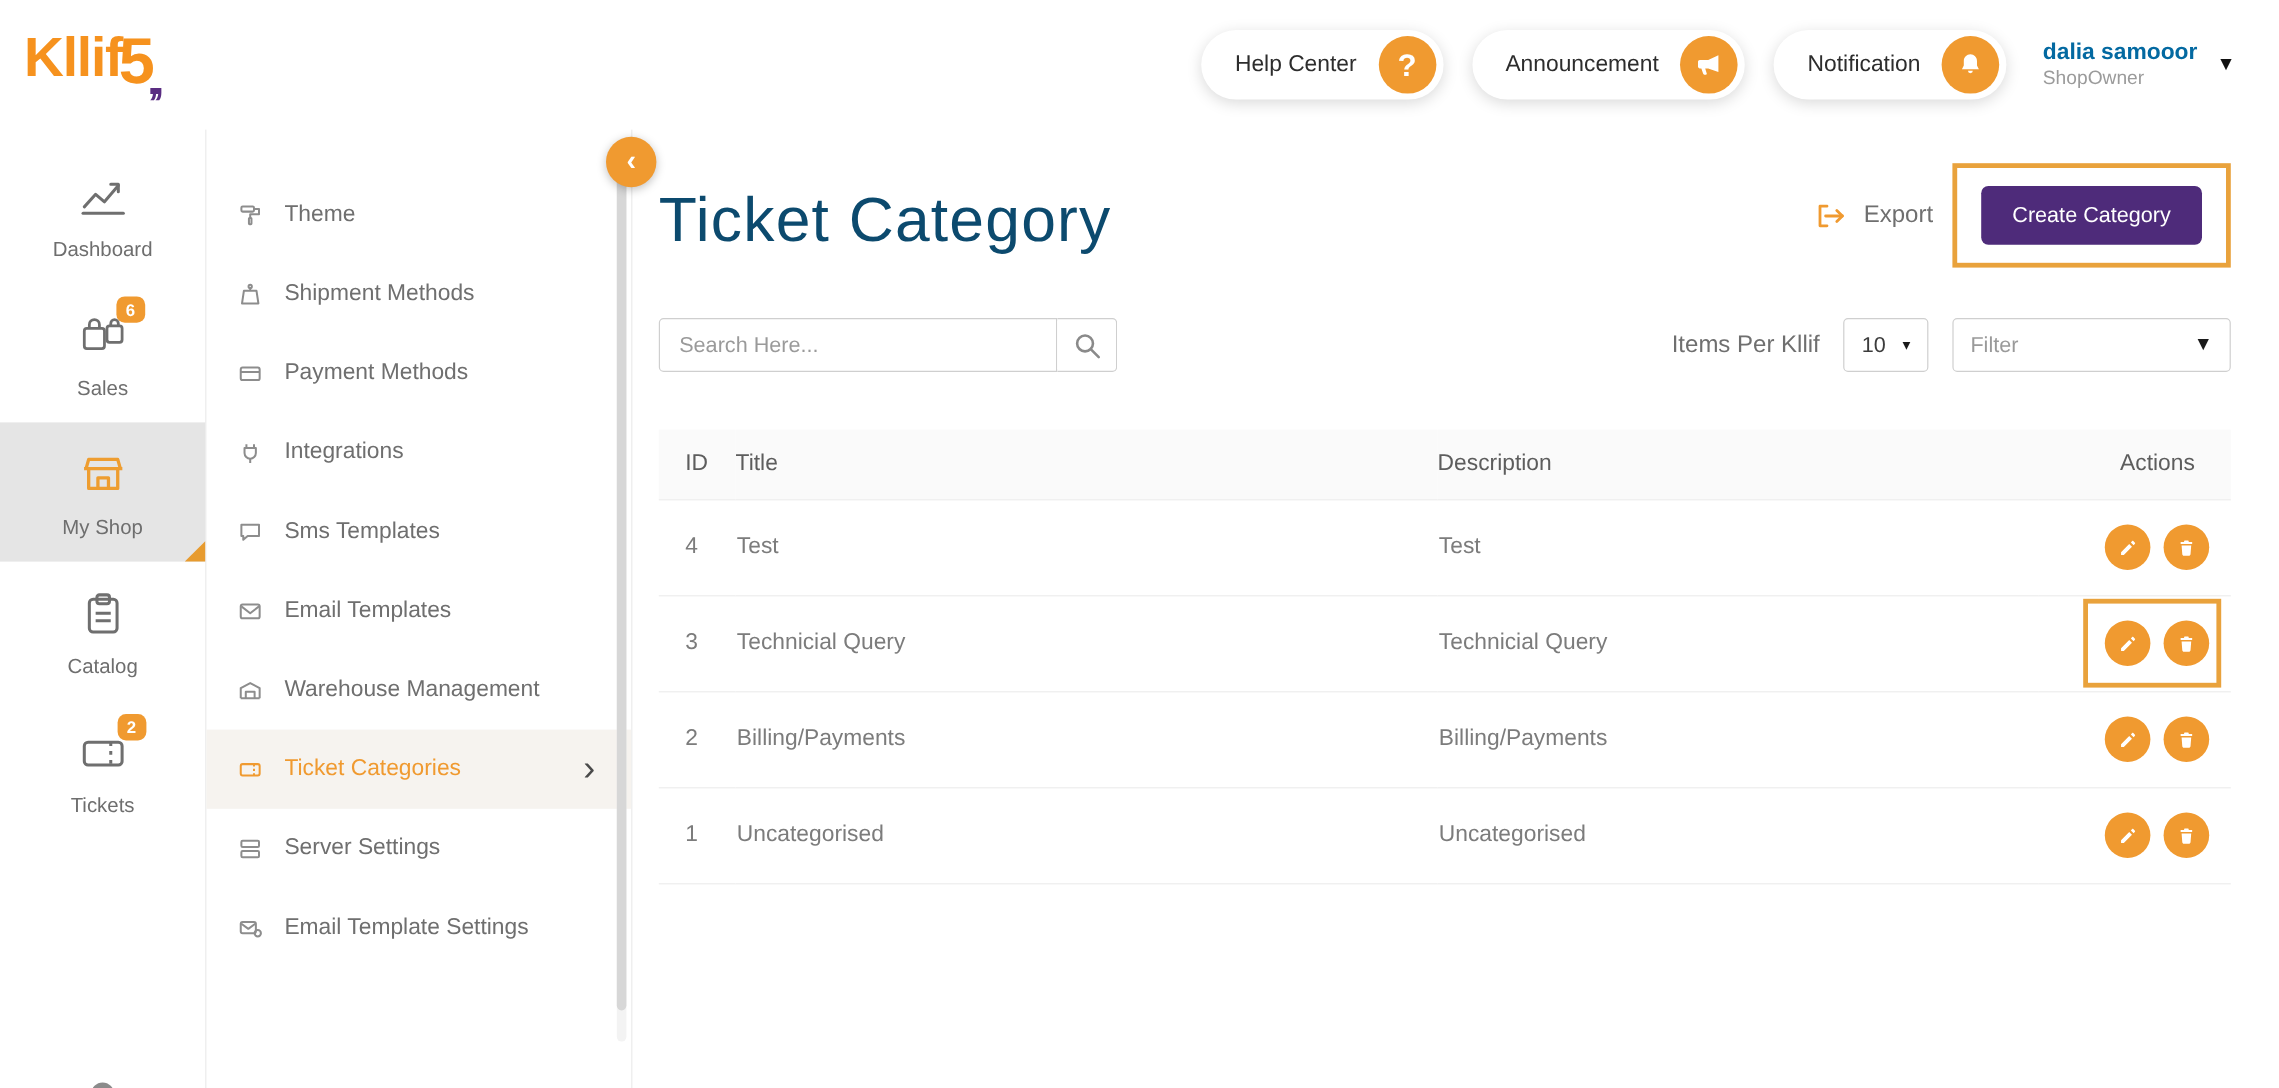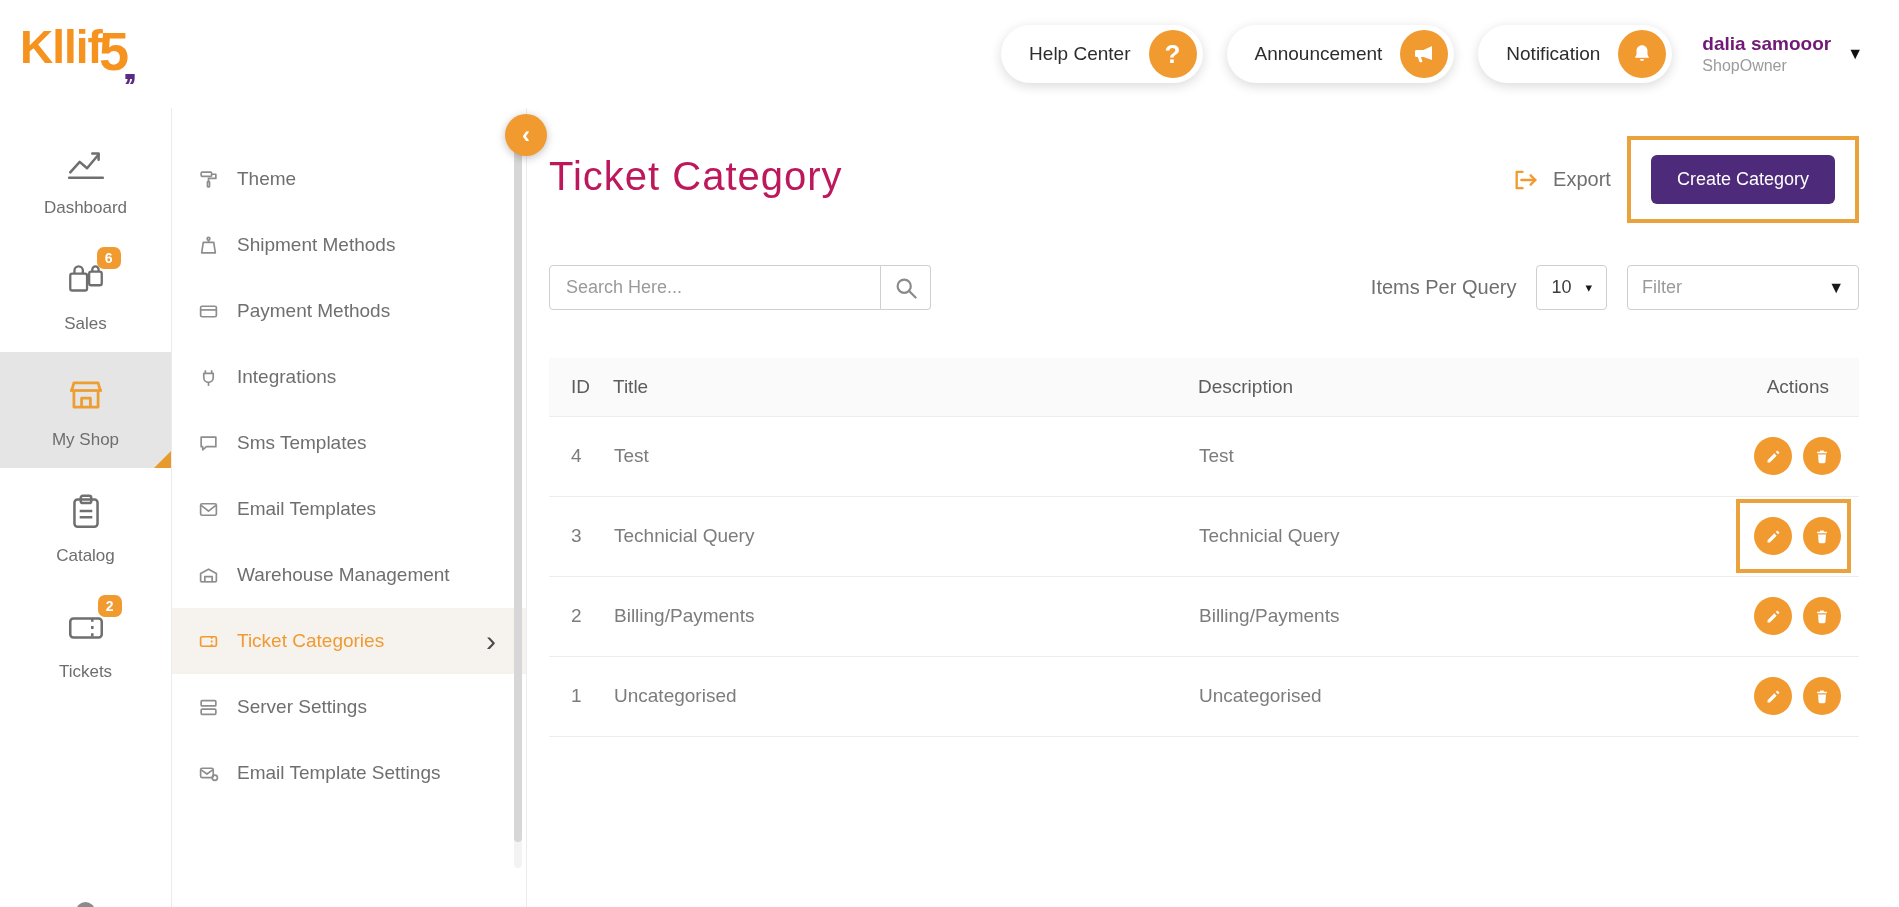--- a/index.html
+++ b/index.html
@@ -19,21 +19,21 @@
 
   .topbar-right { margin-left:auto; display:flex; align-items:center; gap:24px; }
   .pill { display:flex; align-items:center; background:#fff; border:none; border-radius:34px;
           box-shadow:0 3px 12px rgba(0,0,0,0.15); padding:5px 6px 5px 28px; cursor:pointer; font-family:inherit; }
   .pill-label { font-size:19px; color:#2d2d2d; margin-right:18px; }
   .pill-circle { width:48px; height:48px; border-radius:50%; background:#F09A30; display:flex;
                  align-items:center; justify-content:center; color:#fff; font-size:26px; font-weight:700; }
 
   .user { display:flex; align-items:center; gap:16px; margin-left:6px; cursor:pointer; }
   .user-text { display:flex; flex-direction:column; }
-  .user-name { font-size:19px; font-weight:700; color:#701a75; }
+  .user-name { font-size:19px; font-weight:700; color:#0369a1; }
   .user-role { font-size:16px; color:#9b9b9b; margin-top:2px; }
   .user-caret { font-size:16px; color:#111; }
 
   
   .app-body { display:flex; height:799px; }
 
   
   .icon-sidebar { width:172px; border-right:1px solid #ececec; display:flex; flex-direction:column;
                   padding-top:12px; flex-shrink:0; }
   .side-item { position:relative; display:flex; flex-direction:column; align-items:center; gap:10px;
@@ -58,21 +58,21 @@
   .menu-item svg { color:#8d8d8d; flex-shrink:0; }
   .menu-item.active { background:#F6F3EF; color:#F09A30; }
   .menu-item.active svg { color:#F09A30; }
   .menu-chevron { margin-left:auto; color:#4a4a4a; font-size:30px; line-height:1; font-weight:400; }
   .scroll-track { position:absolute; right:4px; top:30px; width:8px; height:730px; background:#f3f3f3; border-radius:4px; }
   .scroll-thumb { position:absolute; right:4px; top:34px; width:8px; height:700px; background:#d7d7d7; border-radius:4px; cursor:pointer; }
 
   
   .main { flex:1; padding:28px 40px 0 22px; position:relative; overflow:hidden; }
   .main-header { display:flex; align-items:flex-start; justify-content:space-between; }
-  .page-title { margin:18px 0 0 0; font-size:40px; font-weight:500; color:#be185d; letter-spacing:1px; }
+  .page-title { margin:18px 0 0 0; font-size:52px; font-weight:500; color:#0c4a6e; letter-spacing:1px; }
   .header-actions { display:flex; align-items:center;justify-content:center; }
   .export-btn { display:flex; align-items:center; gap:12px; color:#6f6f6f; font-size:20px; cursor:pointer; margin-right:16px; }
   .annot { border:4px solid #E9A23C; }
   .create-annot { padding:15px 20px; }
   .create-btn { background:#4E2B7A; color:#fff; border:none; border-radius:6px; padding:14px 26px;
                 font-size:18px; font-family:inherit; cursor:pointer; }
 
   .toolbar { margin-top:42px; display:flex; align-items:center; justify-content:space-between; }
   .search-group { display:flex; }
   .search-input { width:332px; height:45px; border:1px solid #cfcfcf; border-radius:4px 0 0 4px;
@@ -314,21 +314,21 @@
       <div class="search-group">
         <input class="search-input" placeholder="Search Here..." style="">
         <button class="search-btn">
           <svg width="24" height="24" viewBox="0 0 20 20" fill="none" stroke="#8a8a8a" stroke-width="1.8" stroke-linecap="round">
               <circle cx="8.5" cy="8.5" r="5.5"></circle>
               <path d="M12.8 12.8L18 18"></path>
             </svg>
         </button>
       </div>
       <div class="toolbar-right">
-        <span class="ipp-label">Items Per Query</span>
+        <span class="ipp-label">Items Per Kllif</span>
         <div class="select">
           <span>10</span>
           <span class="caret">▾</span>
         </div>
         <div class="select filter">
           <span>Filter</span>
           <span class="caret">▼</span>
         </div>
       </div>
     </div>

